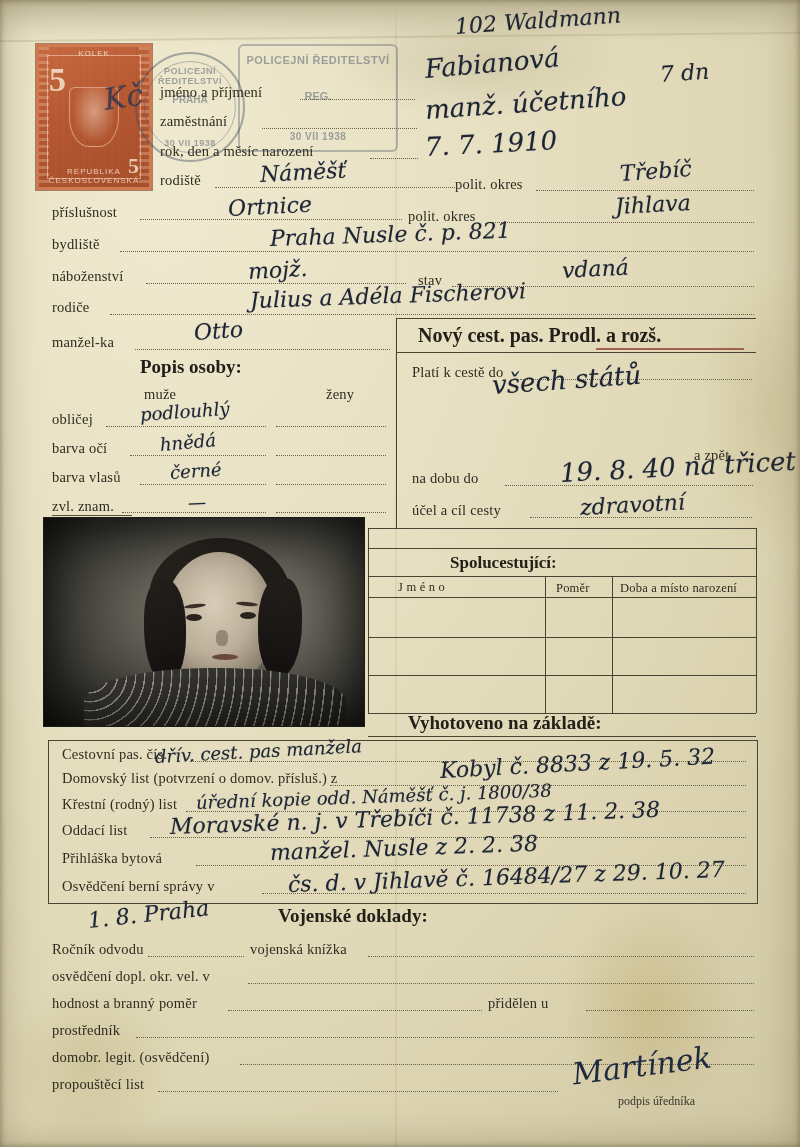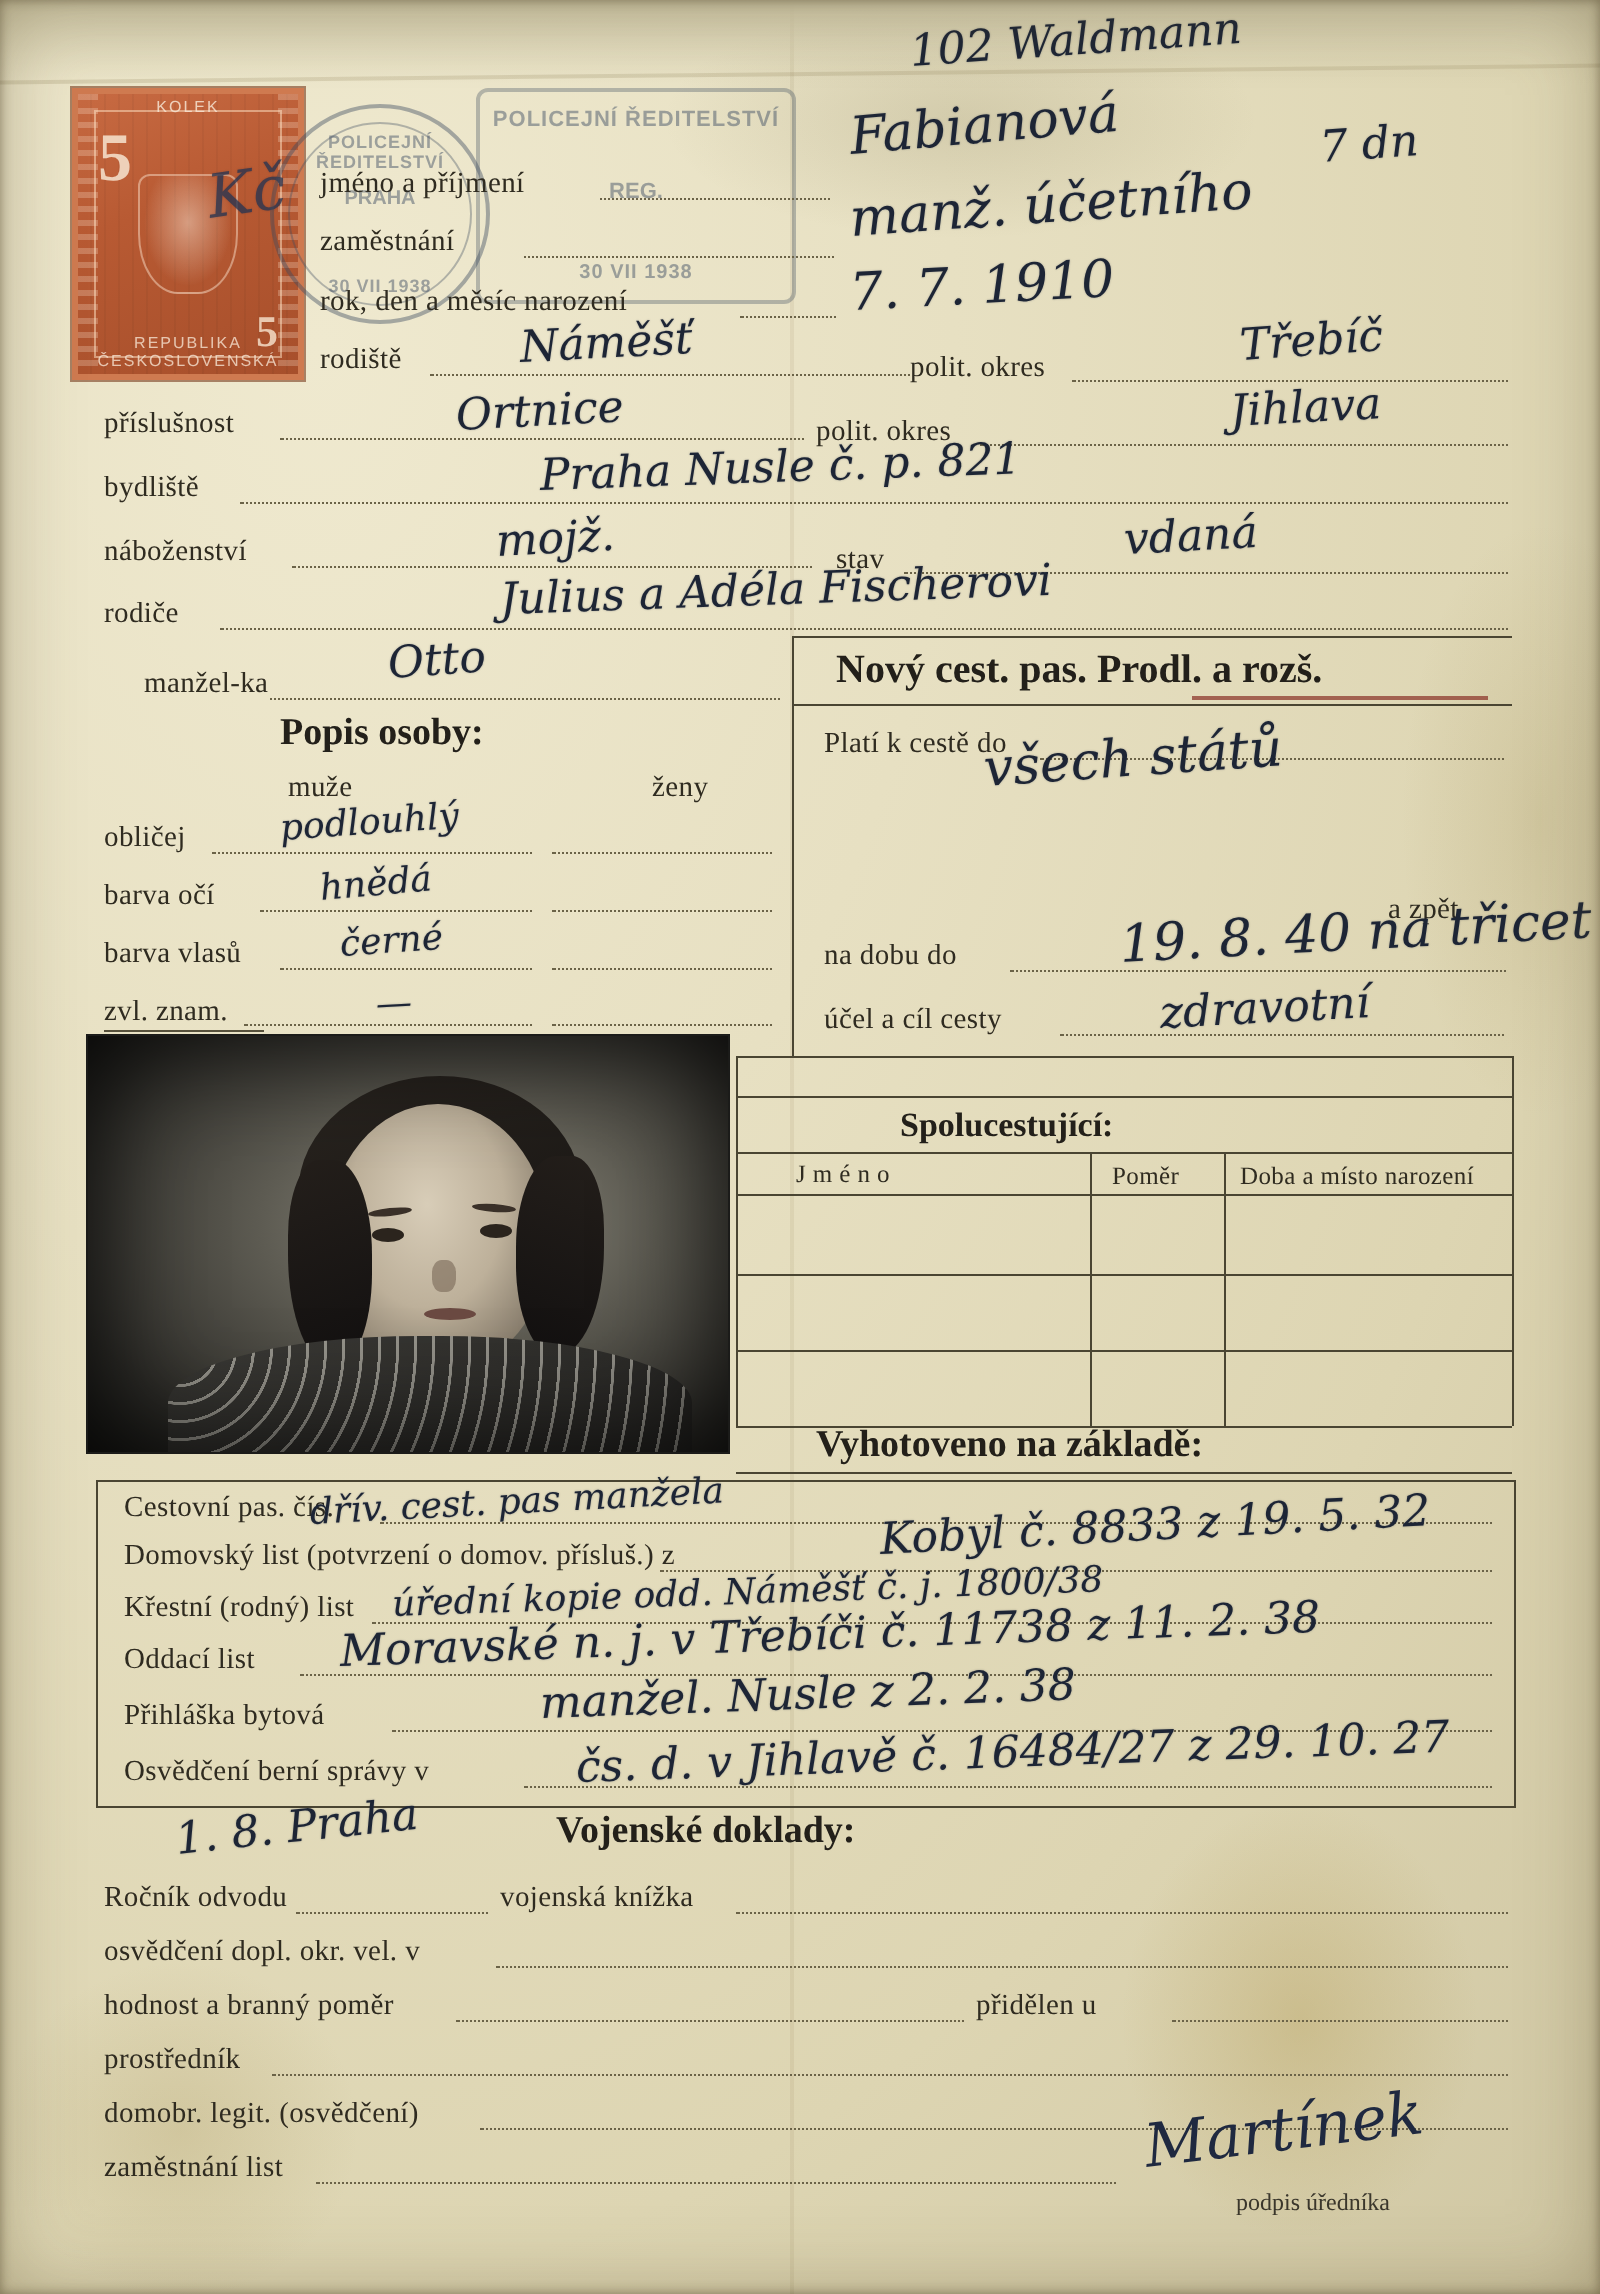--- a/index.html
+++ b/index.html
@@ -268,21 +268,21 @@
   <div class="dots" style="left:146px;top:283px;width:260px;"></div>
   <div class="hw med" style="left:248px;top:259px;transform:rotate(-3deg);">mojž.</div>
   <div class="lbl" style="left:418px;top:272px;">stav</div>
   <div class="dots" style="left:452px;top:286px;width:302px;"></div>
   <div class="hw med" style="left:562px;top:258px;transform:rotate(-3deg);">vdaná</div>
 
   <div class="lbl" style="left:52px;top:299px;">rodiče</div>
   <div class="dots" style="left:110px;top:314px;width:644px;"></div>
   <div class="hw med" style="left:250px;top:288px;transform:rotate(-2deg);">Julius a Adéla Fischerovi</div>
 
-  <div class="lbl" style="left:52px;top:334px;margin-left:20px;">manžel-ka</div>
+  <div class="lbl" style="left:52px;top:334px;">manžel-ka</div>
   <div class="dots" style="left:135px;top:349px;width:255px;"></div>
   <div class="hw med" style="left:194px;top:320px;transform:rotate(-4deg);">Otto</div>
 
   <div class="hline" style="left:396px;top:318px;width:360px;"></div>
   <div class="vline" style="left:396px;top:318px;height:210px;"></div>
   <div class="hline" style="left:396px;top:352px;width:360px;"></div>
   <div class="hdr" style="left:418px;top:324px;font-size:20px;">Nový cest. pas.   Prodl. a rozš.</div>
   <div class="redline" style="left:596px;top:348px;width:148px;"></div>
 
   <div class="lbl" style="left:412px;top:364px;">Platí k cestě do</div>
@@ -403,20 +403,20 @@
   <div class="dots" style="left:228px;top:1010px;width:254px;"></div>
   <div class="lbl" style="left:488px;top:995px;">přidělen u</div>
   <div class="dots" style="left:586px;top:1010px;width:168px;"></div>
 
   <div class="lbl" style="left:52px;top:1022px;">prostředník</div>
   <div class="dots" style="left:136px;top:1037px;width:618px;"></div>
 
   <div class="lbl" style="left:52px;top:1049px;">domobr. legit. (osvědčení)</div>
   <div class="dots" style="left:240px;top:1064px;width:514px;"></div>
 
-  <div class="lbl" style="left:52px;top:1076px;">zaměstnání list</div>
+  <div class="lbl" style="left:52px;top:1076px;">propouštěcí list</div>
   <div class="dots" style="left:158px;top:1091px;width:400px;"></div>
 
   <div class="sig" style="left:572px;top:1048px;font-size:30px;transform:rotate(-7deg);">Martínek</div>
   <div class="small" style="left:618px;top:1094px;">podpis úředníka</div>
 
   <div class="edge"></div>
 </div>
 
 </body></html>

